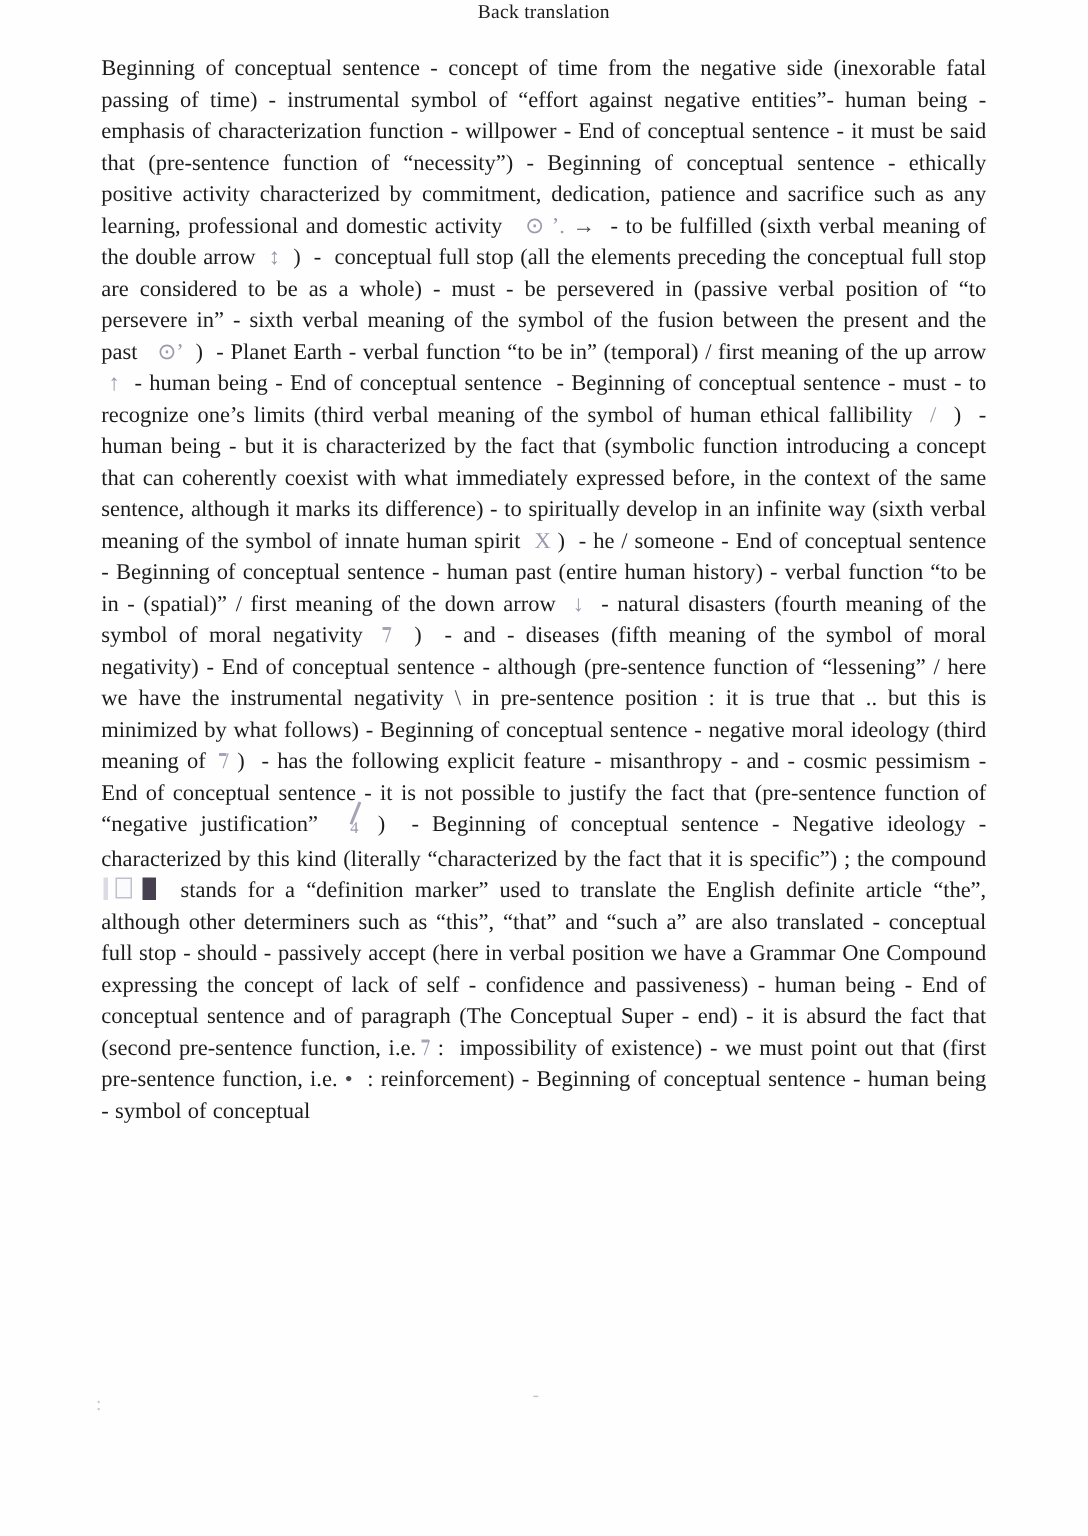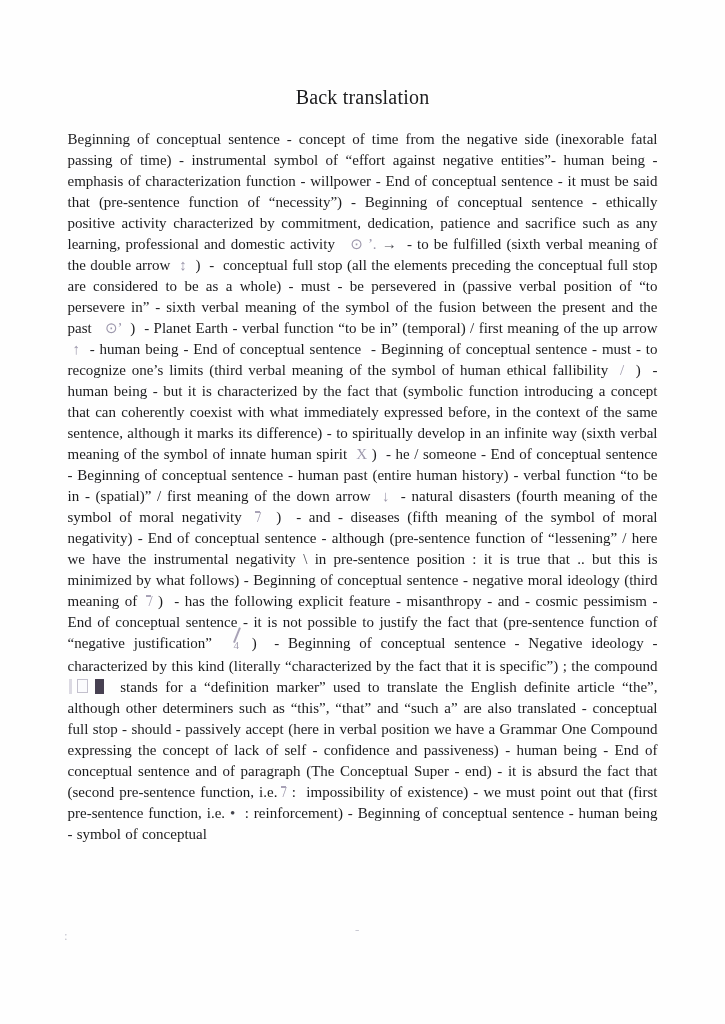--- a/index.html
+++ b/index.html
@@ -7,22 +7,21 @@
   body {
     background:#ffffff;
     font-family:"Liberation Serif", serif;
     color:#1b1b1d;
     position:relative;
     overflow:hidden;
   }
   .page { position:absolute; inset:0; background:#fefefe; }
   .doc-title {
     text-align:center;
-    margin-top:86px;
-    font-size:20px;
+    font-size:13px;
     font-weight:normal;
     letter-spacing:0.2px;
   }
   .body-par {
     width:590px;
     margin:20px auto 1px;
     font-size:15px;
     line-height:21px;
     text-align:justify;
     word-spacing:0.5px;

